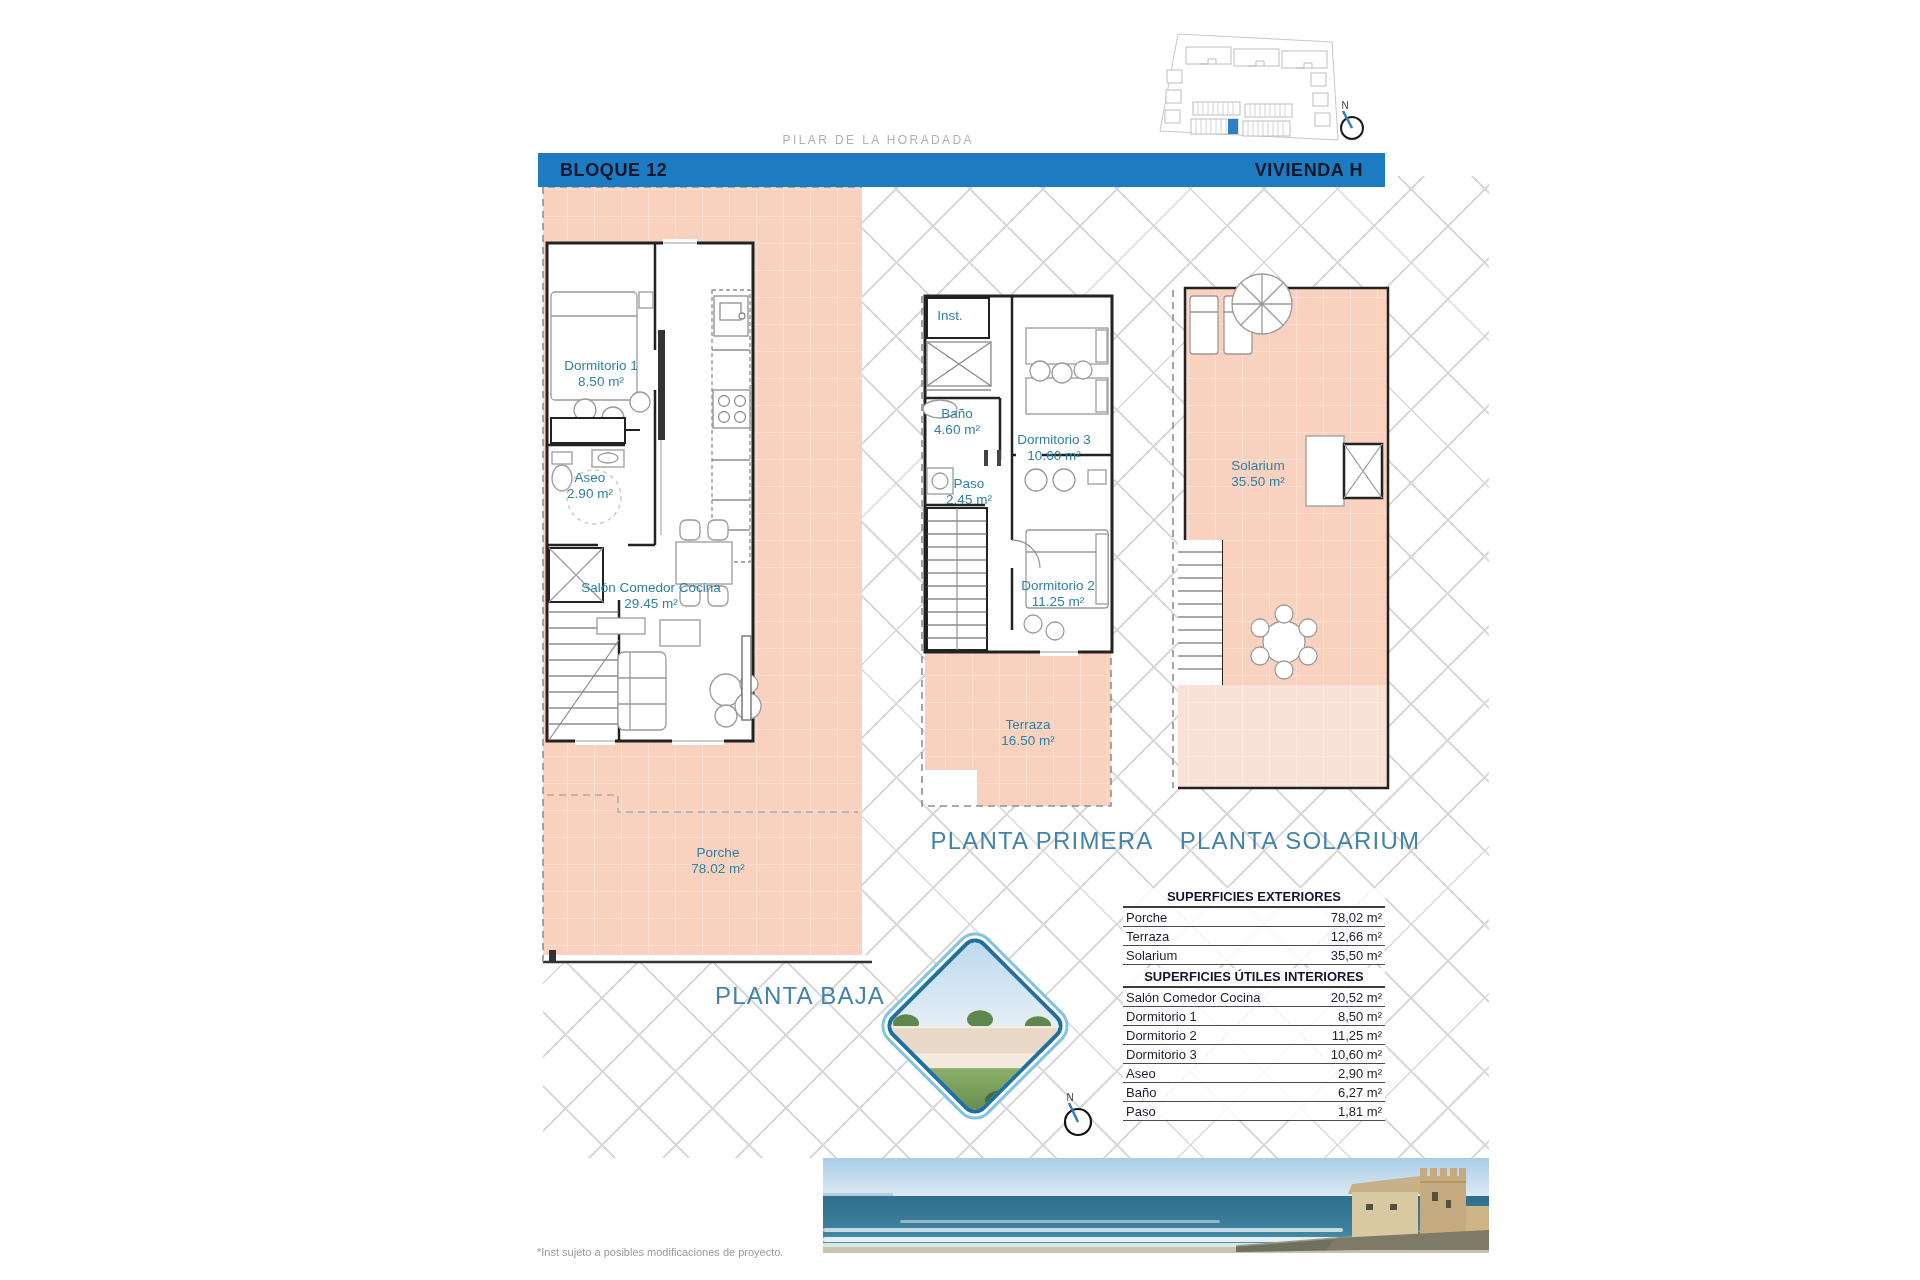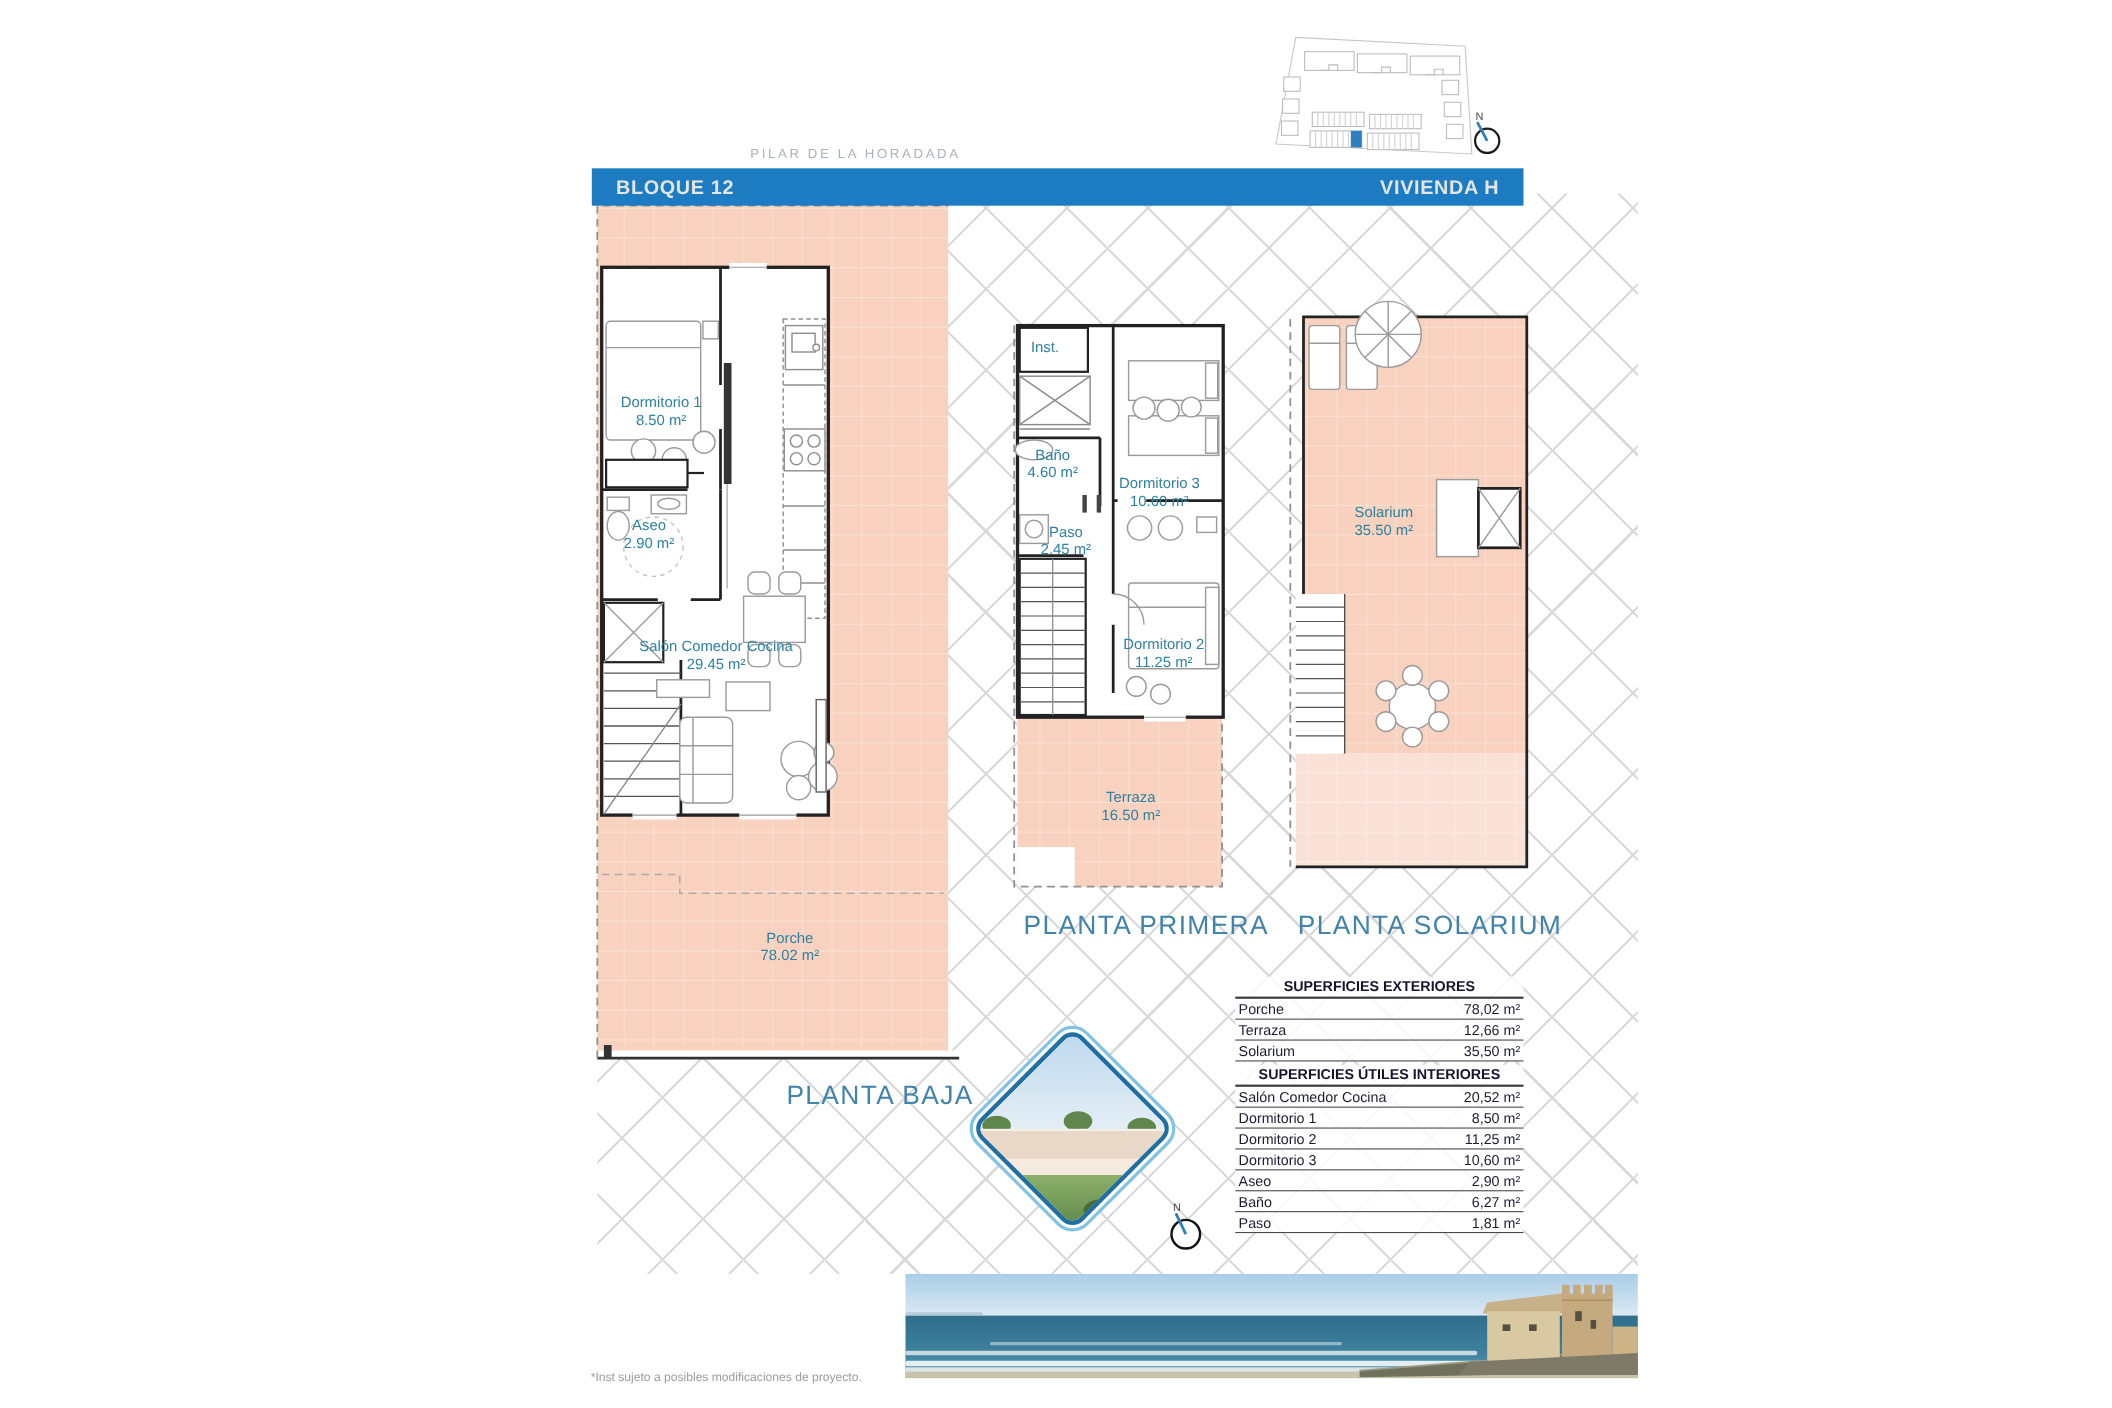--- a/index.html
+++ b/index.html
@@ -6,23 +6,23 @@
   .page{position:relative;width:1920px;height:1280px;background:#fff;overflow:hidden;
         font-family:"Liberation Sans",sans-serif;}
   
   .hatch{position:absolute;left:543px;top:176px;width:946px;height:982px;
     background-image:
       repeating-linear-gradient(45deg,transparent 0 50px,#dadada 50px 52px),
       repeating-linear-gradient(135deg,transparent 0 50px,#dadada 50px 52px);}
   .drawing{position:absolute;left:0;top:0;}
   
   .topbar{position:absolute;left:538px;top:153px;width:847px;height:23px;background:#1d7cc1;
-    color:#e5e5e5;font-weight:bold;font-size:18px;letter-spacing:.6px;
+    color:#0f172a;font-weight:bold;font-size:18px;letter-spacing:.6px;
     display:flex;justify-content:space-between;align-items:center;padding:17px 22px;box-sizing:border-box;}
-  .watermark{position:absolute;left:682px;top:133px;width:292px;text-align:left;
+  .watermark{position:absolute;left:682px;top:133px;width:292px;text-align:right;
     font-size:12px;letter-spacing:2.4px;color:#a9b2b9;white-space:nowrap;}
   
   .tbl{position:absolute;left:1123px;width:262px;background:rgba(255,255,255,.82);
     color:#1d1d30;font-size:13px;margin-top:10px;}
   .tbl .hd{font-weight:bold;text-align:center;font-size:13px;color:#14142e;
     padding:1px 0 2px;border-bottom:2px solid #3c3c3c;}
   .tbl .row{display:flex;justify-content:space-between;align-items:center;
     padding:1px 3px;border-bottom:1.5px solid #4a4a4a;height:16px;}
   .tbl .row .v{text-align:left;}
   .tbl .single{justify-content:flex-end;}

